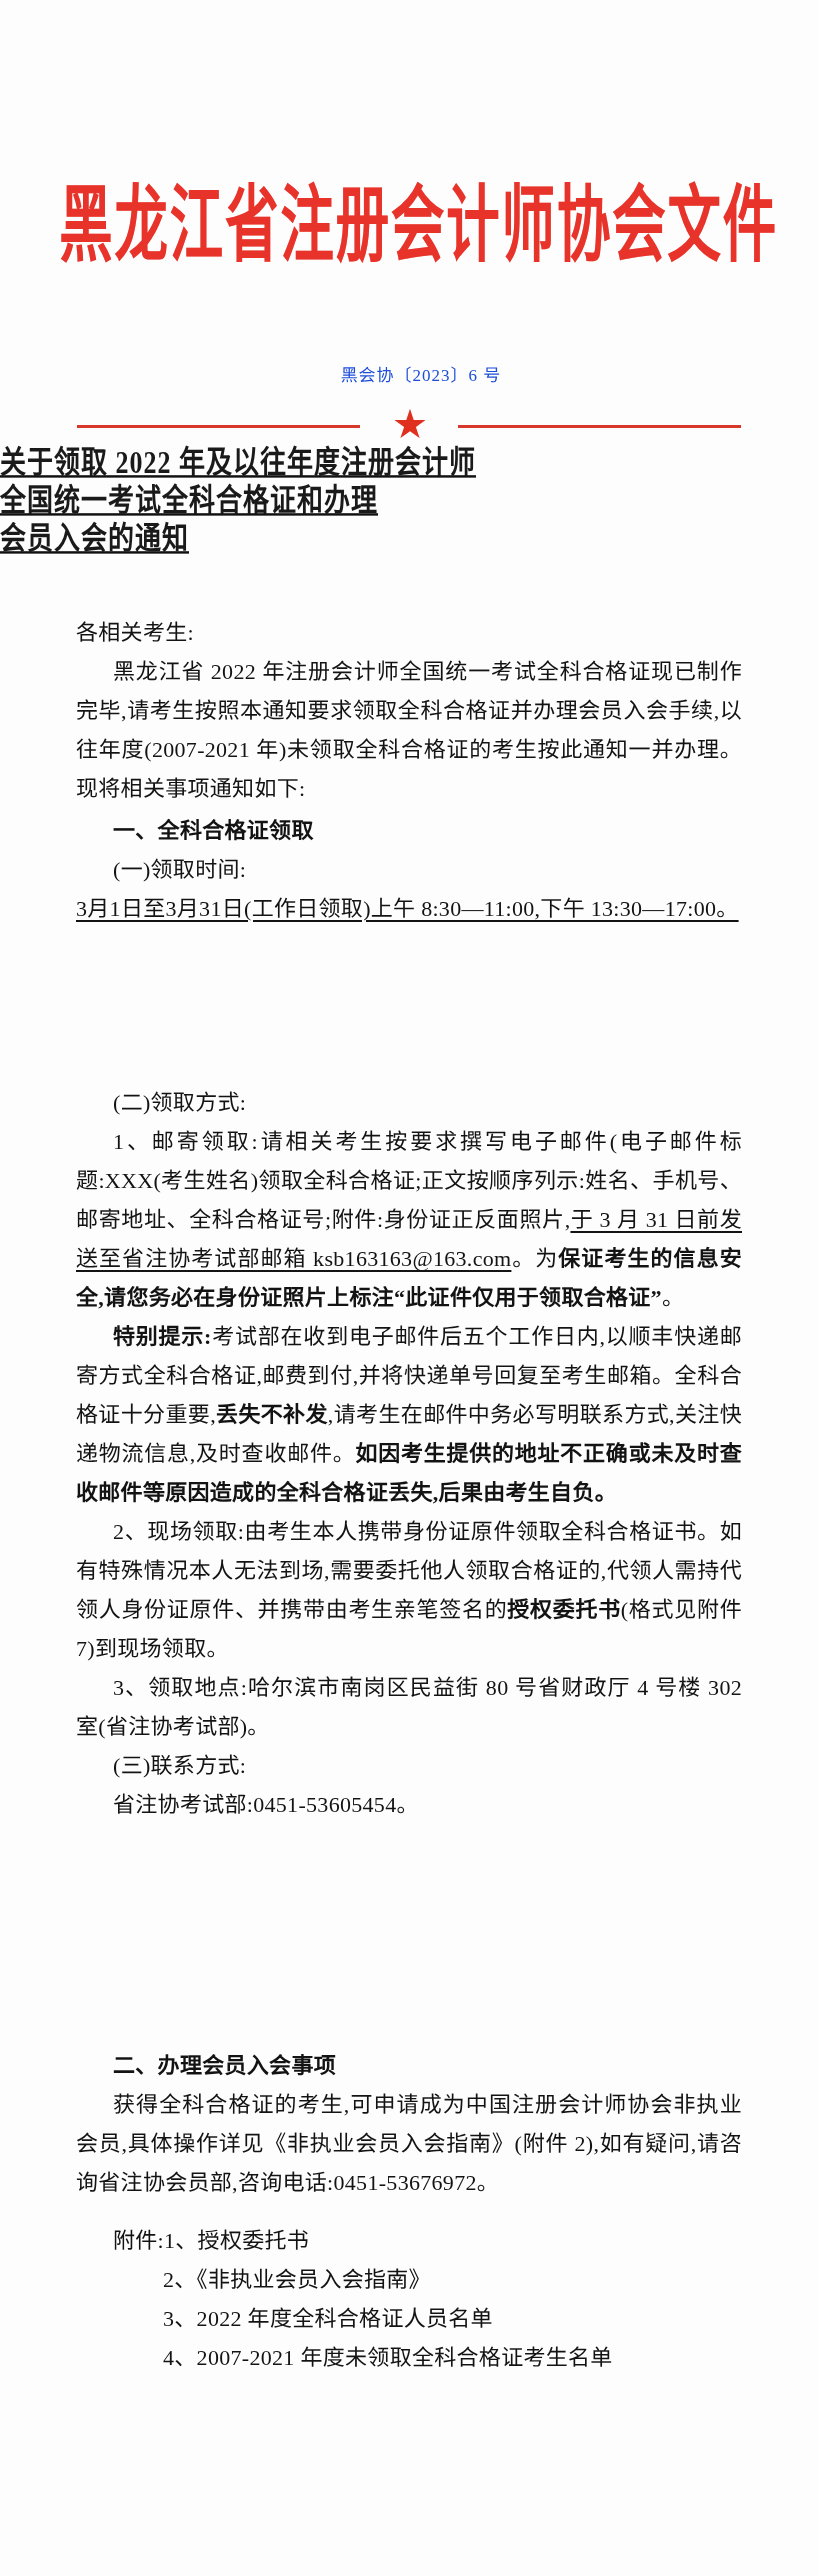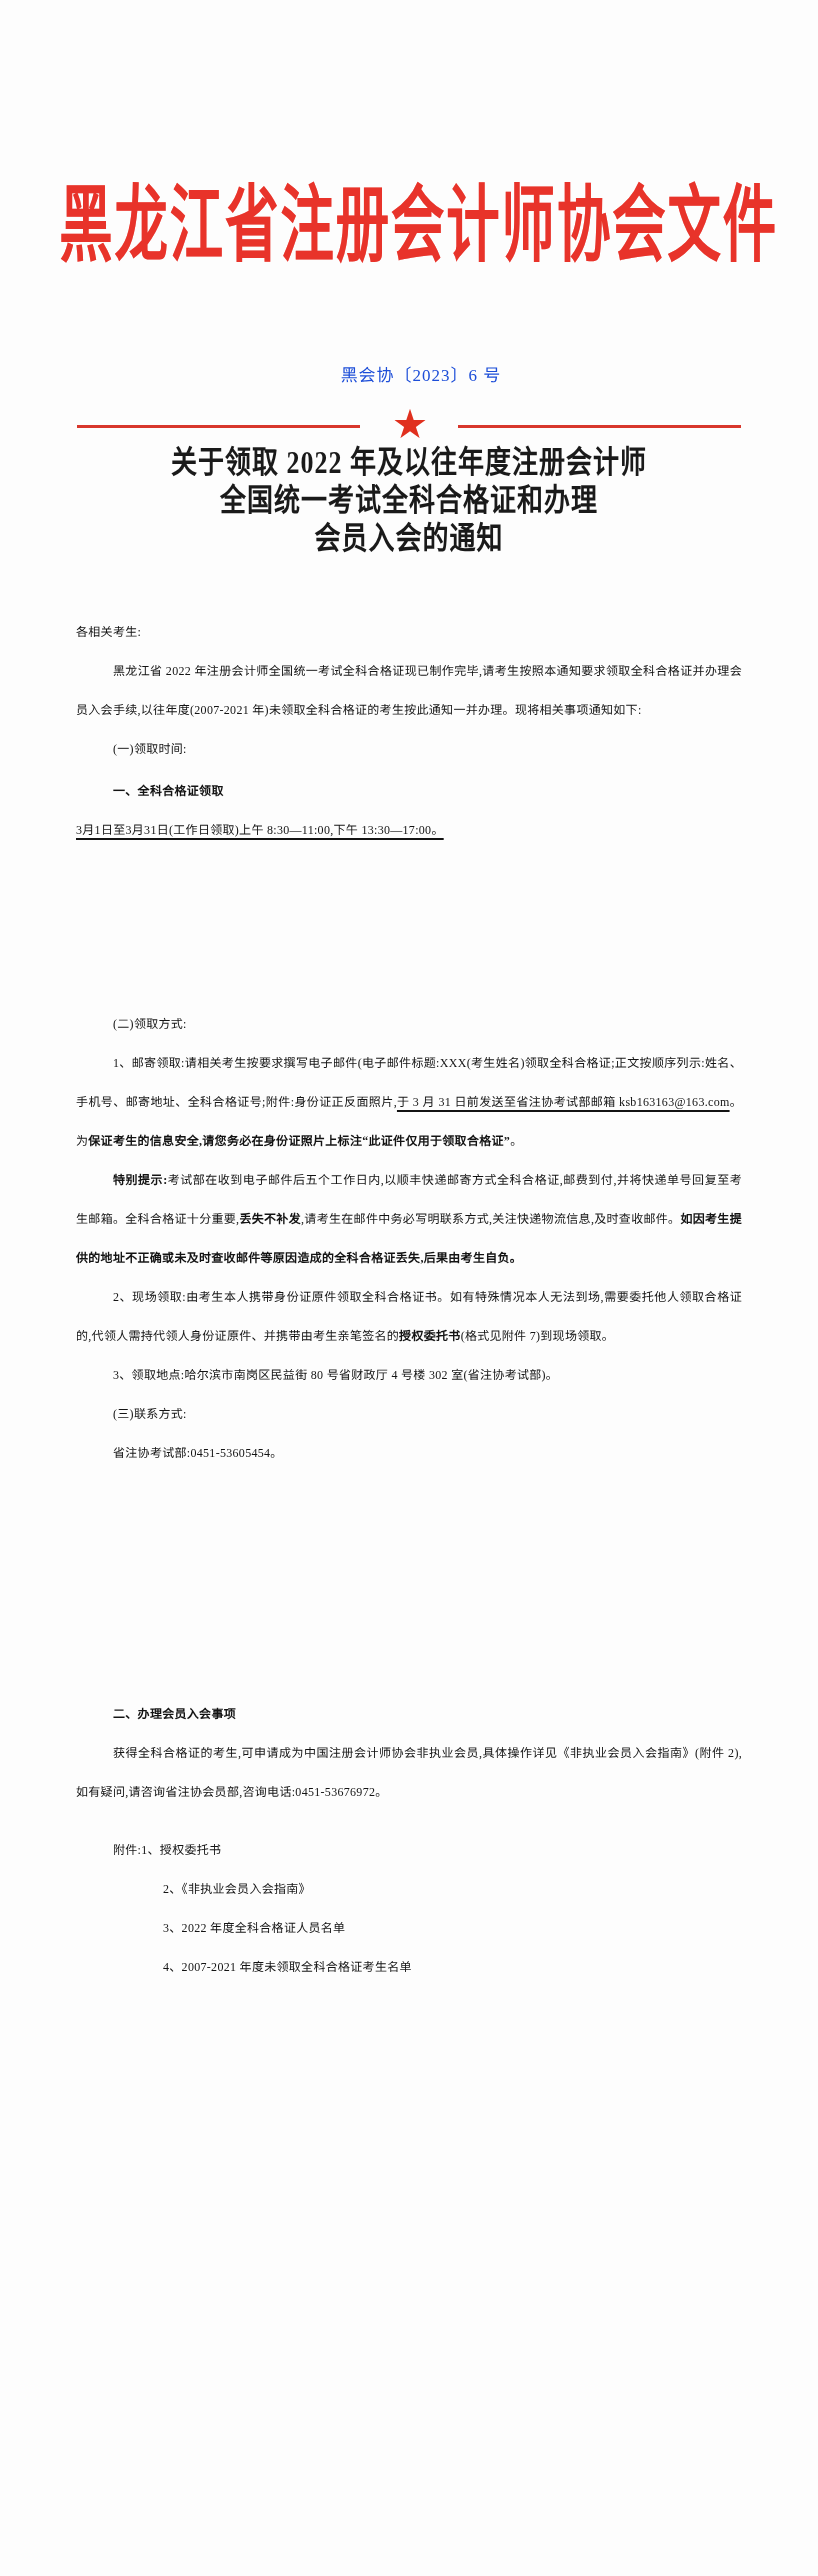--- a/index.html
+++ b/index.html
@@ -80,42 +80,43 @@
     font-size: 33px;
     line-height: 29px;
     text-align: center;
   }
   
   .main-title {
     position: absolute;
     top: 444px;
     left: 0;
     width: 100%;
-    text-align: center;
+    text-align: left;
+    text-decoration: underline;
   }
   .main-title .tl {
     font-family: "Liberation Serif", "DejaVu Serif", serif;
     font-weight: 700;
     font-size: 26px;
     line-height: 38px;
     letter-spacing: 1px;
     color: #1a1a1a;
     transform: scaleY(1.22);
     transform-origin: center center;
   }
   
   .body-area {
     position: absolute;
     top: 613px;
     left: 76px;
     width: 666px;
   }
   p.bp {
     margin: 0 0 0 0;
-    font-size: 12px;
+    font-size: 22px;
     line-height: 39px;
     letter-spacing: 0.3px;
     text-align: justify;
     text-justify: inter-ideograph;
     color: #131313;
   }
   p.indent { text-indent: 37px; }
   p.gap-sm { margin-top: 3.1px; }
   p.gap-md { margin-top: 18.5px; }
   p.gap-lg { margin-top: 155px; }
@@ -146,23 +147,23 @@
     <div class="tl">全国统一考试全科合格证和办理</div>
     <div class="tl">会员入会的通知</div>
   </div>
 
   <div class="body-area">
 
     <p class="bp">各相关考生:</p>
 
     <p class="bp indent">黑龙江省 2022 年注册会计师全国统一考试全科合格证现已制作完毕,请考生按照本通知要求领取全科合格证并办理会员入会手续,以往年度(2007-2021 年)未领取全科合格证的考生按此通知一并办理。现将相关事项通知如下:</p>
 
+    <p class="bp indent heading gap-sm">一、全科合格证领取</p>
+
     <p class="bp indent">(一)领取时间:</p>
-
-    <p class="bp indent heading gap-sm">一、全科合格证领取</p>
 
     <p class="bp"><span class="u">3月1日至3月31日(工作日领取)上午 8:30—11:00,下午 13:30—17:00。</span></p>
 
     <p class="bp indent gap-lg">(二)领取方式:</p>
 
     <p class="bp indent"><span>1、邮寄领取:请相关考生按要求撰写电子邮件(电子邮件标题:XXX(考生姓名)领取全科合格证;正文按顺序列示:姓名、手机号、邮寄地址、全科合格证号;附件:身份证正反面照片,</span><span class="u">于 3 月 31 日前发送至省注协考试部邮箱 ksb163163@163.com</span><span>。为</span><span class="b">保证考生的信息安全,请您务必在身份证照片上标注“此证件仅用于领取合格证”</span><span>。</span></p>
 
     <p class="bp indent"><span class="b">特别提示:</span><span>考试部在收到电子邮件后五个工作日内,以顺丰快递邮寄方式全科合格证,邮费到付,并将快递单号回复至考生邮箱。全科合格证十分重要,</span><span class="b">丢失不补发</span><span>,请考生在邮件中务必写明联系方式,关注快递物流信息,及时查收邮件。</span><span class="b">如因考生提供的地址不正确或未及时查收邮件等原因造成的全科合格证丢失,后果由考生自负。</span></p>
 
     <p class="bp indent"><span>2、现场领取:由考生本人携带身份证原件领取全科合格证书。如有特殊情况本人无法到场,需要委托他人领取合格证的,代领人需持代领人身份证原件、并携带由考生亲笔签名的</span><span class="b">授权委托书</span><span>(格式见附件 7)到现场领取。</span></p>

